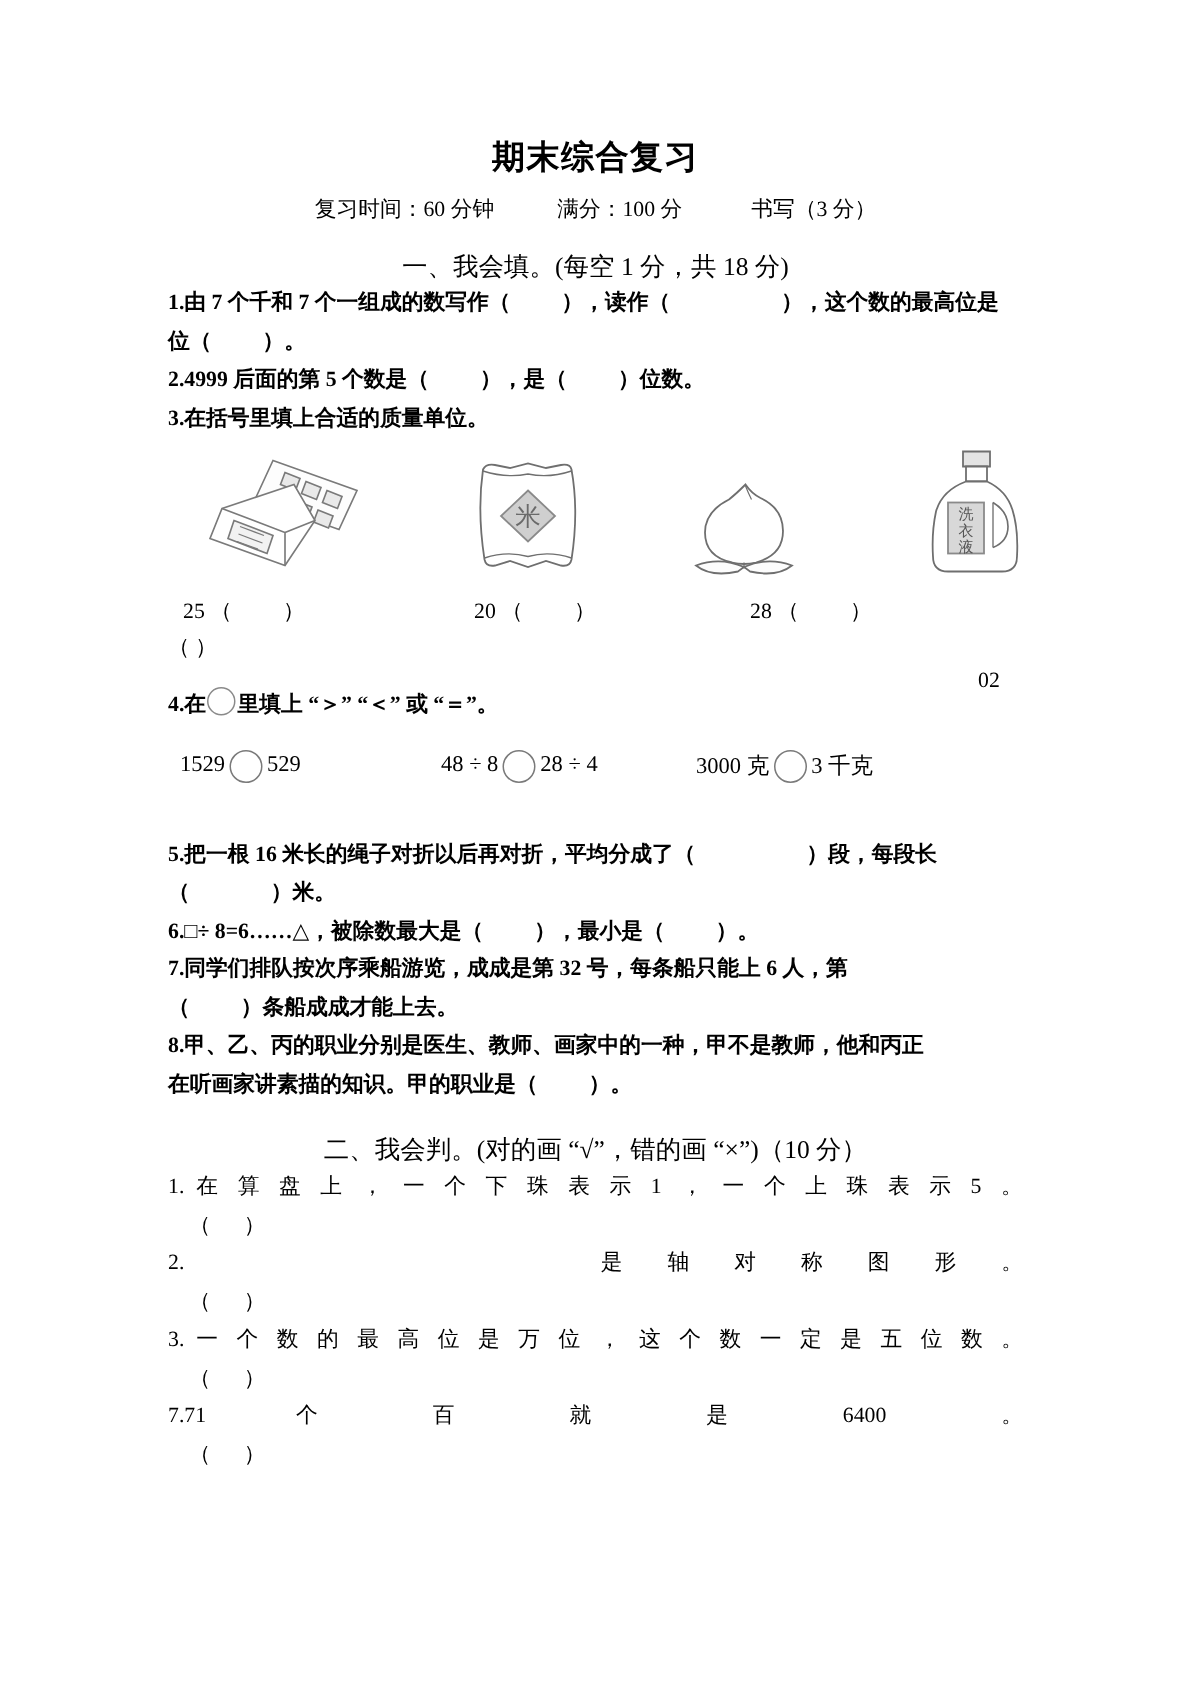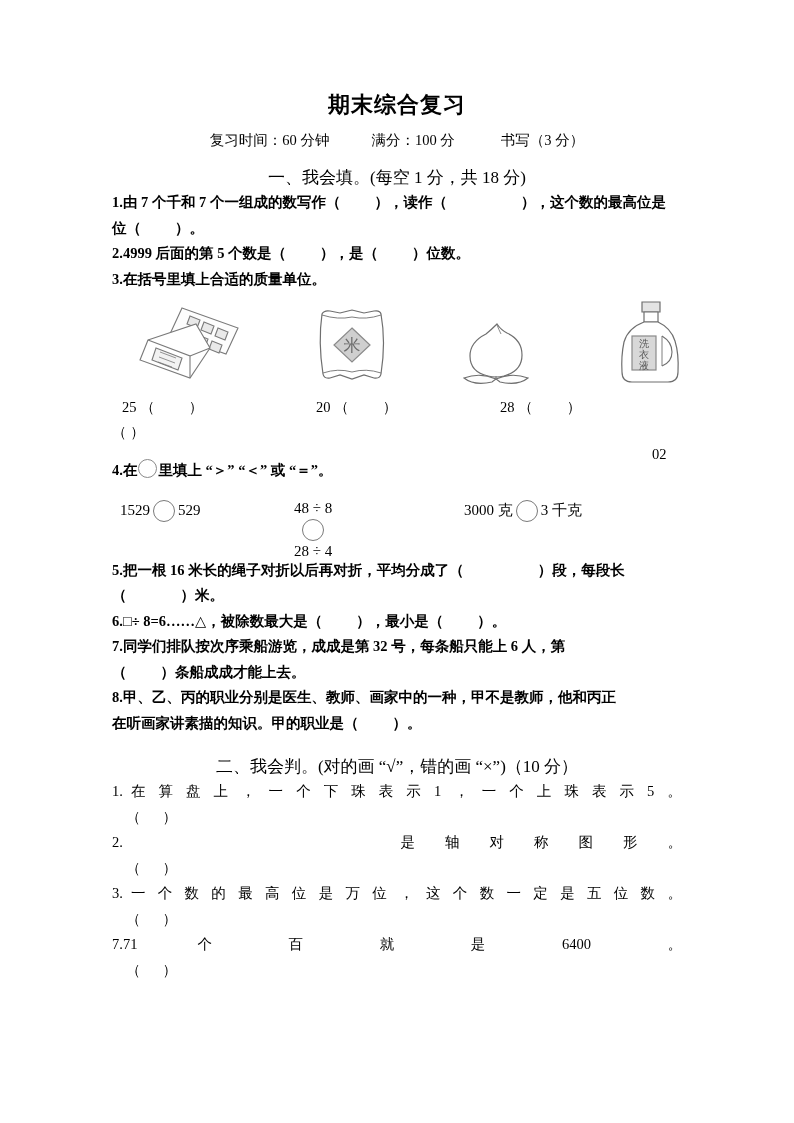--- a/index.html
+++ b/index.html
@@ -276,21 +276,21 @@
   <div class="q indent-none" style="margin-top:14px;">
     <span>4.在</span><span class="circ-inline"></span><span>里填上 “＞” “＜” 或 “＝”。</span>
   </div>
 
   <div class="cmp-row">
     <span class="cmp-cell" style="left:8px; top:2px;">
       <span>1529</span>
         <span class="circ"></span>
         <span>529</span>
     </span>
-    <span class="cmp-cell" style="left:182px; top:2px;flex-direction:column;">
+    <span class="cmp-cell" style="left:182px; top:2px;">
       <span>48 ÷ 8</span>
         <span class="circ"></span>
         <span>28 ÷ 4</span>
     </span>
     <span class="cmp-cell" style="left:352px; top:2px;">
       <span>3000 克</span>
         <span class="circ"></span>
         <span>3 千克</span>
     </span>
   </div>

